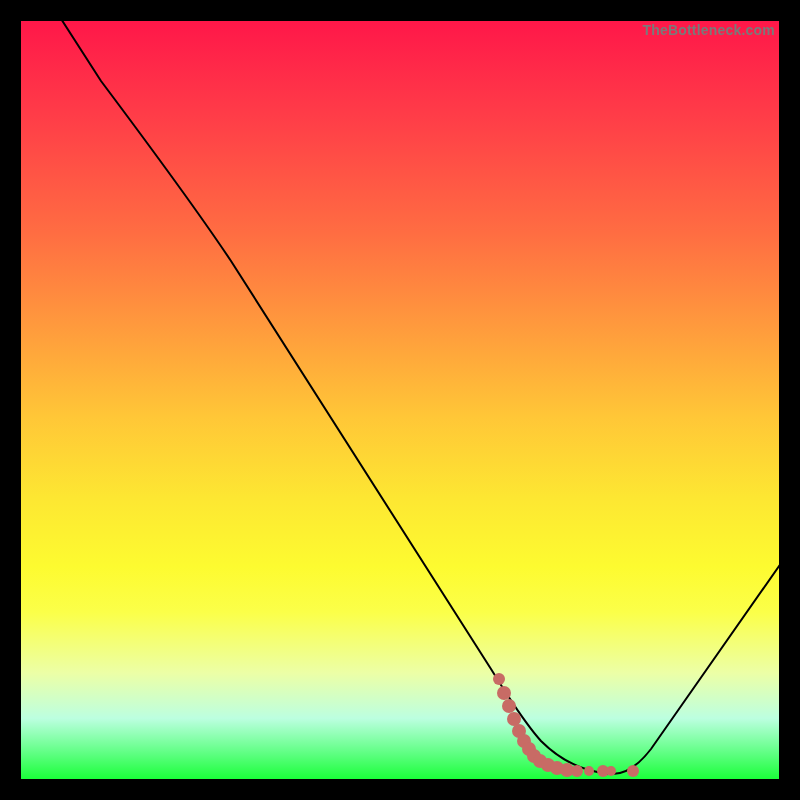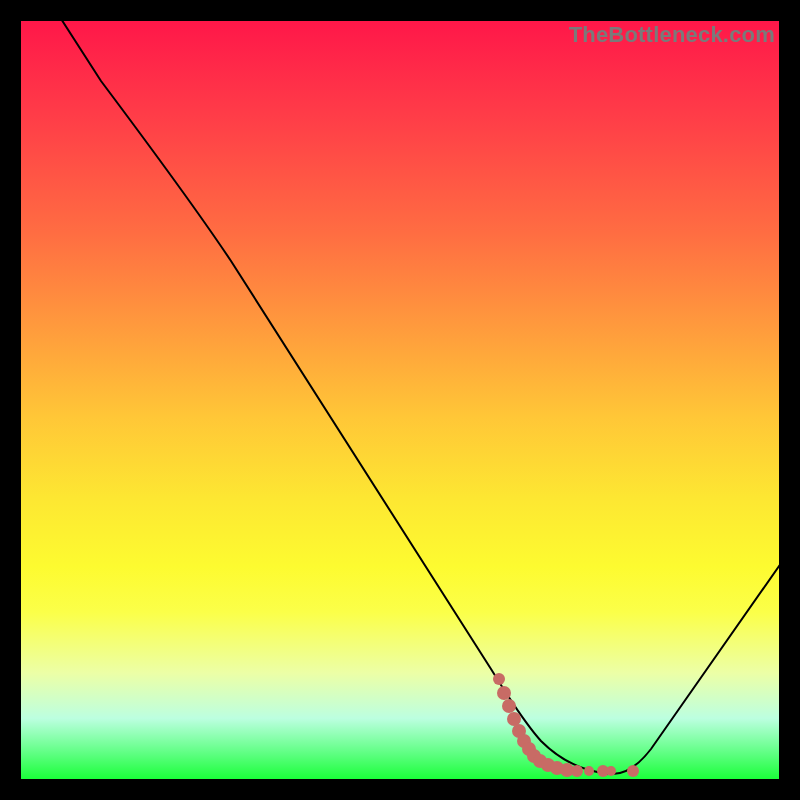--- a/index.html
+++ b/index.html
@@ -38,21 +38,21 @@
       #ecffa6 86%,
       #bcffe0 92%,
       #61ff85 96.5%,
       #1bff3a 100%
     );
   }
   .watermark {
     position: absolute;
     top: 1px;
     right: 4px;
-    font-size: 22px;
+    font-size: 14px;
     font-weight: 700;
     color: #7a7a7a;
     letter-spacing: 0.2px;
     user-select: none;
   }
   svg.curve {
     position: absolute;
     top: 0;
     left: 0;
     width: 758px;

